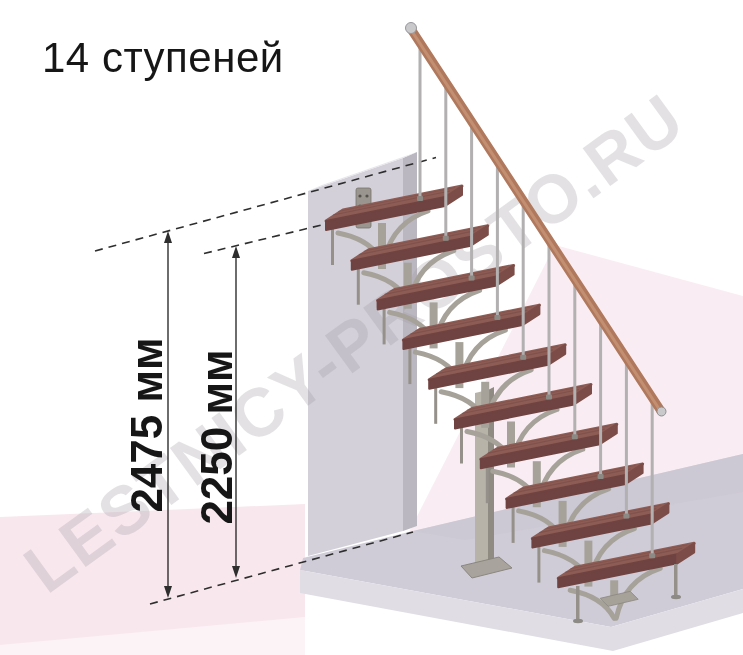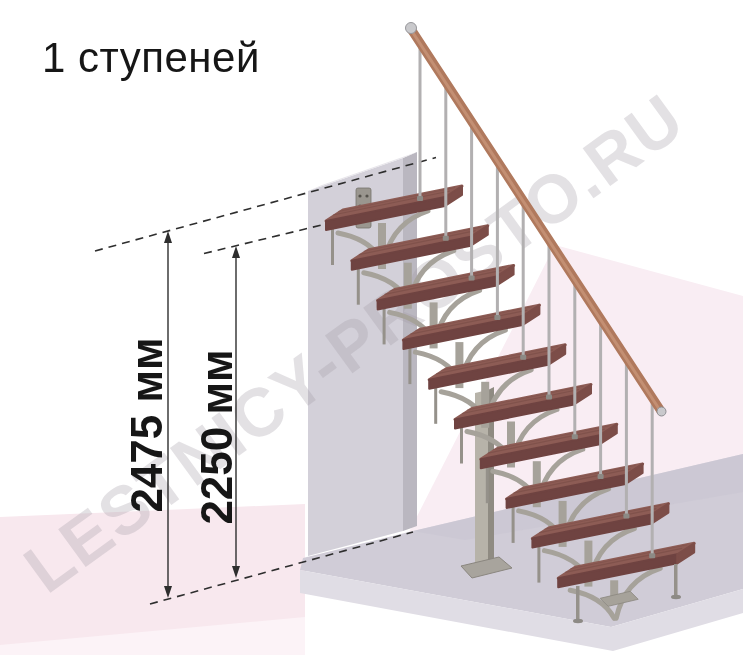--- a/index.html
+++ b/index.html
@@ -216,16 +216,16 @@
         <ellipse cx="578" cy="621" rx="5" ry="2.2" fill="#8d8a85"></ellipse>
         <rect x="674" y="564" width="3.5" height="32" fill="#95918a"></rect>
         <ellipse cx="676" cy="597" rx="5" ry="2.2" fill="#8d8a85"></ellipse>
         <line x1="411" y1="29" x2="661" y2="411" stroke="#b0795d" stroke-width="9" stroke-linecap="round"></line>
         <line x1="409.8" y1="28" x2="659.8" y2="410" stroke="#c89579" stroke-width="3" stroke-linecap="round" opacity="0.8"></line>
         <circle cx="411" cy="28" r="5.5" fill="#c9c9cc" stroke="#97979b" stroke-width="1"></circle>
         <circle cx="661.5" cy="411.5" r="4.5" fill="#c9c9cc" stroke="#8f8f93" stroke-width="1"></circle>
       </g>
   </svg>
 
-  <div class="title">1 ступеней</div>
+  <div class="title">14 ступеней</div>
   <div class="dim-label" id="lab1">2475 мм</div>
   <div class="dim-label" id="lab2">2250 мм</div>
 </div>
 
 </body></html>

